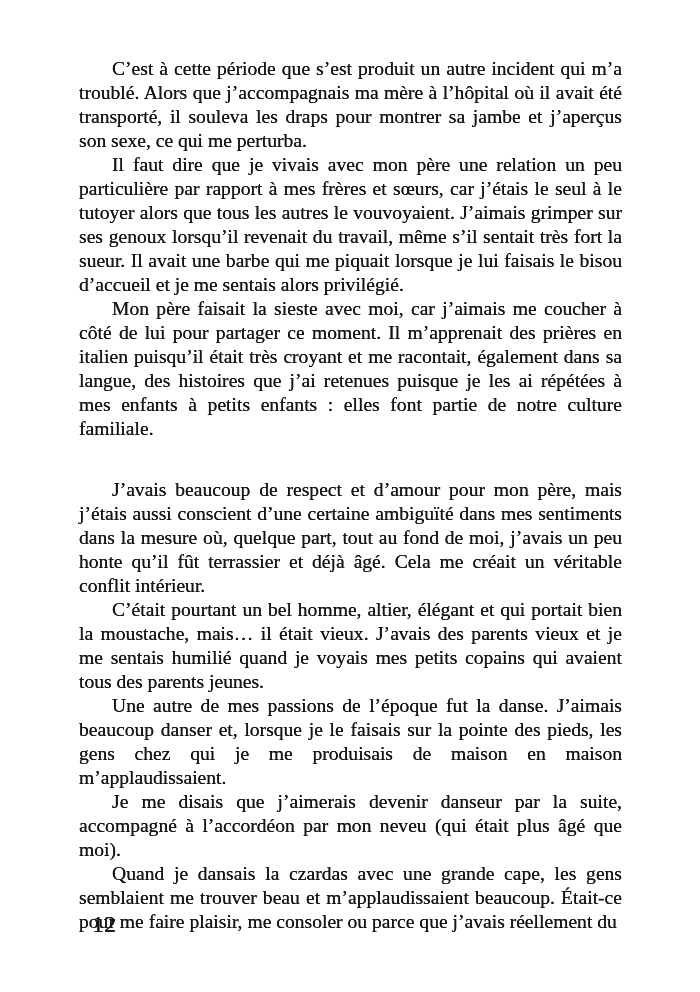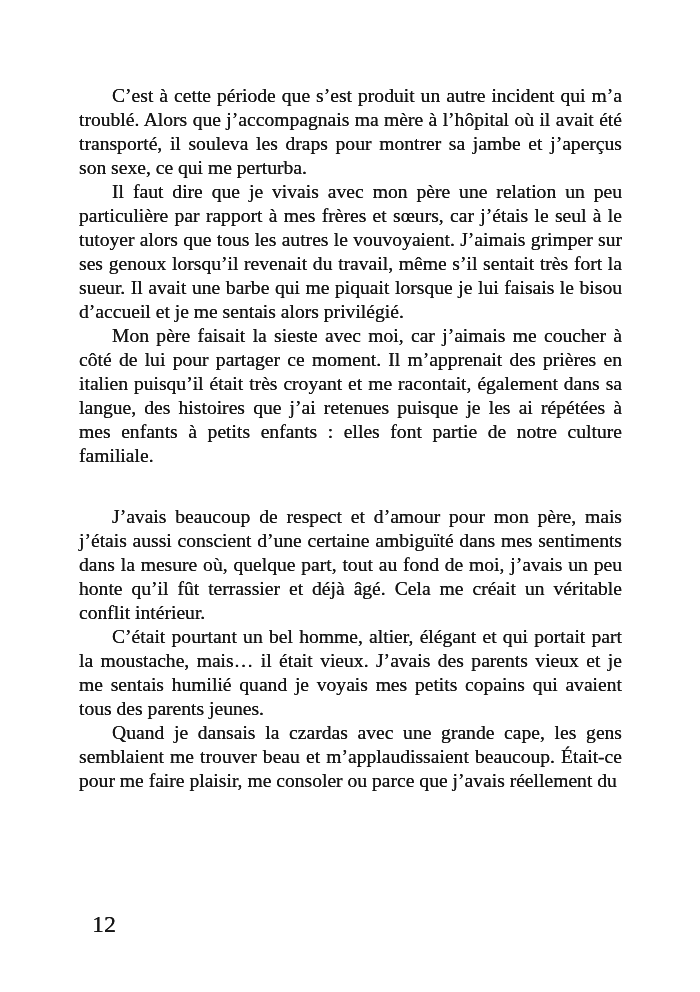--- a/index.html
+++ b/index.html
@@ -20,21 +20,21 @@
   }
   .page {
     position: relative;
     width: 700px;
     height: 992px;
     background: var(--bg);
   }
   .text-block {
     position: absolute;
     left: 79px;
-    top: 84px;
+    top: 57px;
     width: 543px;
     font-size: 19.6px;
     line-height: 24px;
     text-align: justify;
     text-shadow: 0 0 0.4px var(--ink);
   }
   .text-block p {
     margin: 0;
     padding: 0;
     text-indent: 33px;
@@ -53,17 +53,19 @@
 </style>
 </head>
 <body>
 
 <div class="page">
   <div class="text-block">
     <p>C’est à cette période que s’est produit un autre incident qui m’a troublé. Alors que j’accompagnais ma mère à l’hôpital où il avait été transporté, il souleva les draps pour montrer sa jambe et j’aperçus son sexe, ce qui me perturba.</p>
     <p>Il faut dire que je vivais avec mon père une relation un peu particulière par rapport à mes frères et sœurs, car j’étais le seul à le tutoyer alors que tous les autres le vouvoyaient. J’aimais grimper sur ses genoux lorsqu’il revenait du travail, même s’il sentait très fort la sueur. Il avait une barbe qui me piquait lorsque je lui faisais le bisou d’accueil et je me sentais alors privilégié.</p>
     <p>Mon père faisait la sieste avec moi, car j’aimais me coucher à côté de lui pour partager ce moment. Il m’apprenait des prières en italien puisqu’il était très croyant et me racontait, également dans sa langue, des histoires que j’ai retenues puisque je les ai répétées à mes enfants à petits enfants : elles font partie de notre culture familiale.</p>
     <p class="gap-before">J’avais beaucoup de respect et d’amour pour mon père, mais j’étais aussi conscient d’une certaine ambiguïté dans mes sentiments dans la mesure où, quelque part, tout au fond de moi, j’avais un peu honte qu’il fût terrassier et déjà âgé. Cela me créait un véritable conflit intérieur.</p>
-    <p>C’était pourtant un bel homme, altier, élégant et qui portait part la moustache, mais… il était vieux. J’avais des parents vieux et je me sentais humilié quand je voyais mes petits copains qui avaient tous des parents jeunes.</p>
+    <p>C’était pourtant un bel homme, altier, élégant et qui portait bien la moustache, mais… il était vieux. J’avais des parents vieux et je me sentais humilié quand je voyais mes petits copains qui avaient tous des parents jeunes.</p>
+    <p>Une autre de mes passions de l’époque fut la danse. J’aimais beaucoup danser et, lorsque je le faisais sur la pointe des pieds, les gens chez qui je me produisais de maison en maison m’applaudissaient.</p>
+    <p>Je me disais que j’aimerais devenir danseur par la suite, accompagné à l’accordéon par mon neveu (qui était plus âgé que moi).</p>
     <p>Quand je dansais la czardas avec une grande cape, les gens semblaient me trouver beau et m’applaudissaient beaucoup. Était-ce pour me faire plaisir, me consoler ou parce que j’avais réellement du</p>
   </div>
   <div class="page-number">12</div>
 </div>
 
 </body></html>

